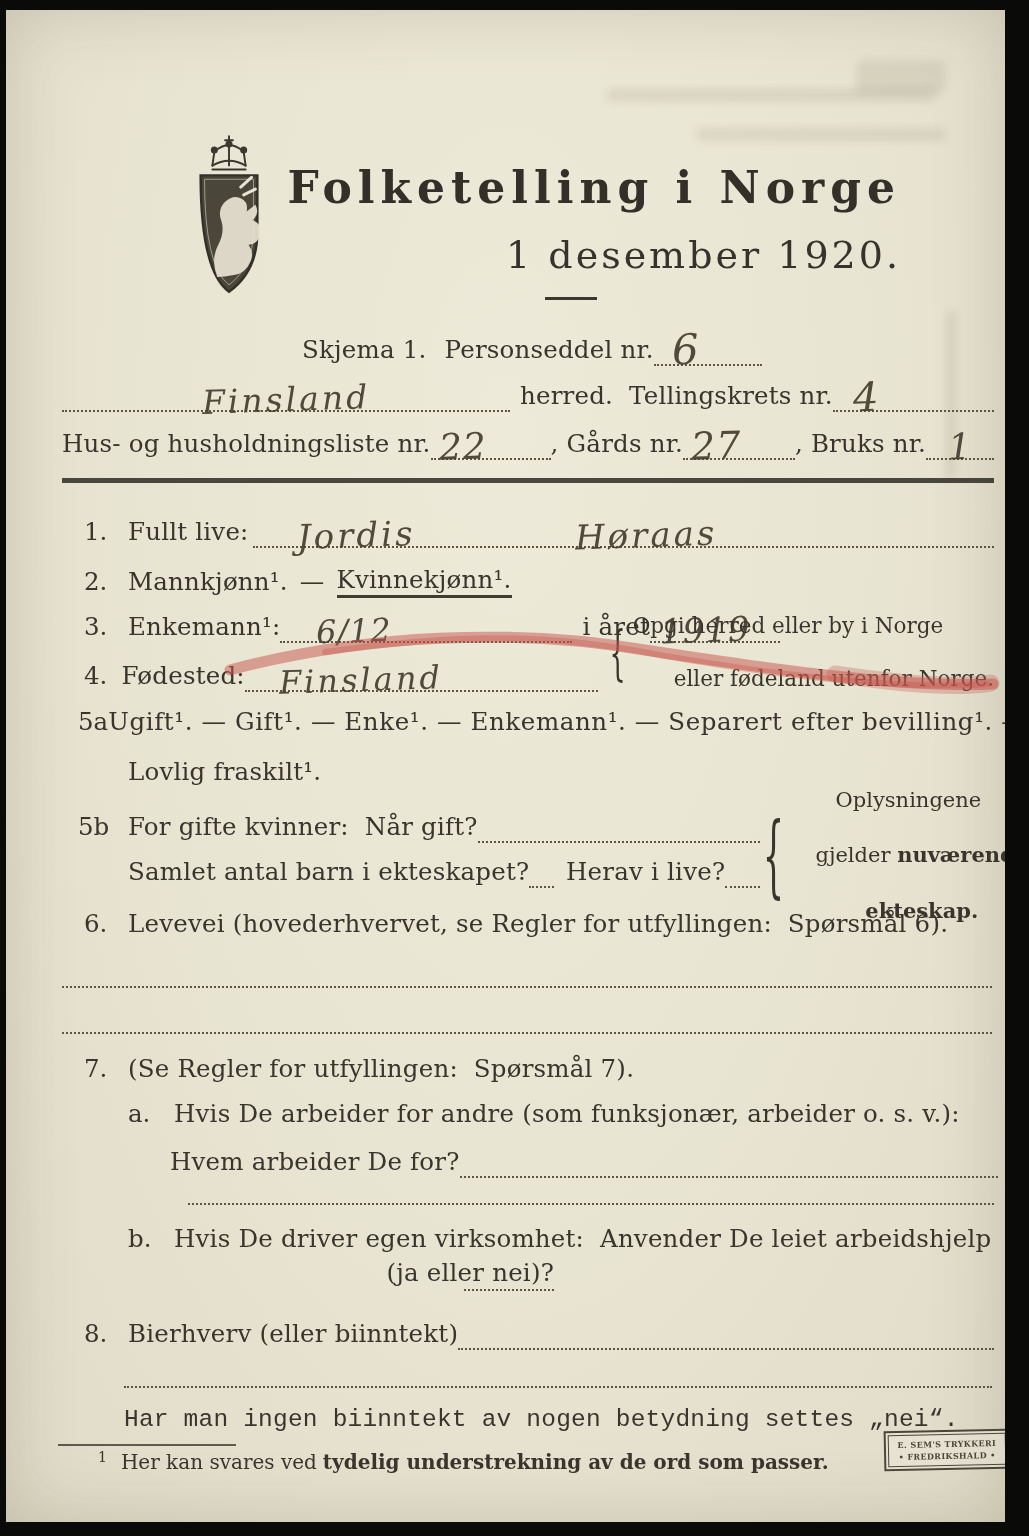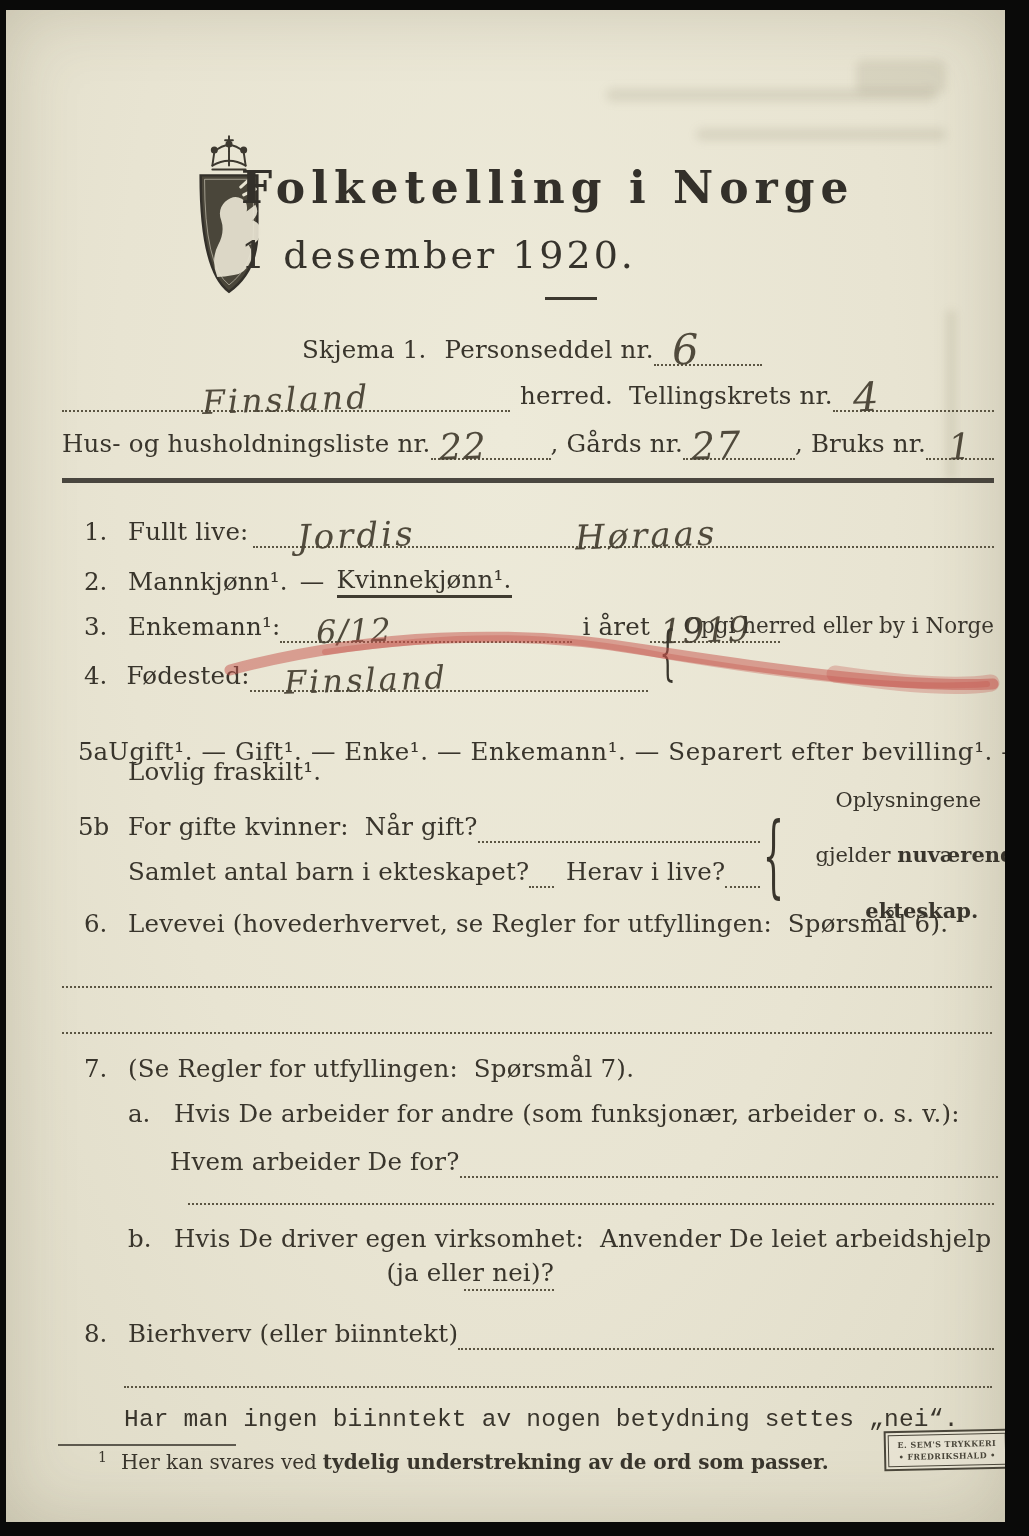--- a/index.html
+++ b/index.html
@@ -20,21 +20,21 @@
   .subnum{width:46px;font-size:24.5px;color:#39352c;padding-bottom:2px;}
   .seg{border-bottom:2px dotted #5b5543;display:flex;align-items:flex-end;
        box-sizing:border-box;}
   .fill{flex:1;}
   .hw{font-style:italic;color:rgba(70,64,50,.94);line-height:.9;
       transform:rotate(-2deg);position:relative;top:5px;letter-spacing:1px;}
   .ul{border-bottom:3px solid #403c31;padding-bottom:1px;}
   .b{font-weight:bold;}
 
   
-  .title-block{position:absolute;left:235px;top:152px;width:660px;text-align:left;}
+  .title-block{position:absolute;left:235px;top:152px;width:660px;text-align:right;}
   .main-title{font-size:44px;font-weight:bold;letter-spacing:6px;color:#33302a;}
   .sub-title{font-size:38px;letter-spacing:3px;color:#36332c;margin-top:20px;}
   .dash-rule{width:52px;height:3px;background:#3c382f;margin:20px auto 0;}
 
   .thick-rule{position:absolute;left:56px;top:468px;width:932px;height:5px;
               background:#33302a;opacity:.88;}
 
   
   .note-block{display:flex;align-items:center;margin-left:10px;}
   .brace-icon{display:inline-block;font-size:30px;color:#39352c;
@@ -167,31 +167,31 @@
 
   <div class="row" style="left:56px;top:632px;width:932px;height:50px;">
     <span class="qnum">4.</span>
     <span class="t">Fødested:</span>
     <span class="seg" style="width:414px;">
       <span class="hw" style="font-size:32px;margin-left:34px;letter-spacing:3px;">Finsland</span>
     </span>
     <span class="note-block">
       <span class="brace-icon"></span>
       <span class="note-lines"><span>Opgi herred eller by i Norge</span><br>
-      </span>
+      <span>eller fødeland utenfor Norge.</span></span>
     </span>
   </div>
 
   <svg class="red-mark" viewBox="0 0 795 95">
     <path d="M15 52 C 150 16, 300 10, 430 32 C 560 52, 690 70, 778 66" stroke="#c5544b" stroke-width="11" fill="none" stroke-linecap="round" opacity="0.5"></path>
     <path d="M110 34 C 250 14, 340 16, 450 38 C 580 60, 690 72, 772 66" stroke="#c5544b" stroke-width="6" fill="none" stroke-linecap="round" opacity="0.35"></path>
     <path d="M620 56 C 700 68, 745 70, 776 65" stroke="#c5544b" stroke-width="17" fill="none" stroke-linecap="round" opacity="0.3"></path>
   </svg>
 
-  <div class="row" style="left:56px;top:720px;width:932px;height:38px;">
+  <div class="row" style="left:56px;top:690px;width:932px;height:38px;">
     <span class="qnum" style="padding-left:16px;">5a</span>
     <span class="t" style="letter-spacing:.6px;">Ugift¹. — Gift¹. — Enke¹. — Enkemann¹. — Separert efter bevilling¹. —</span>
   </div>
   <div class="row" style="left:122px;top:740px;width:860px;height:38px;">
     <span class="t">Lovlig fraskilt¹.</span>
   </div>
 
   <div class="row" style="left:56px;top:789px;width:698px;height:44px;">
     <span class="qnum" style="padding-left:16px;">5b</span>
     <span class="t">For gifte kvinner:  Når gift?</span>

